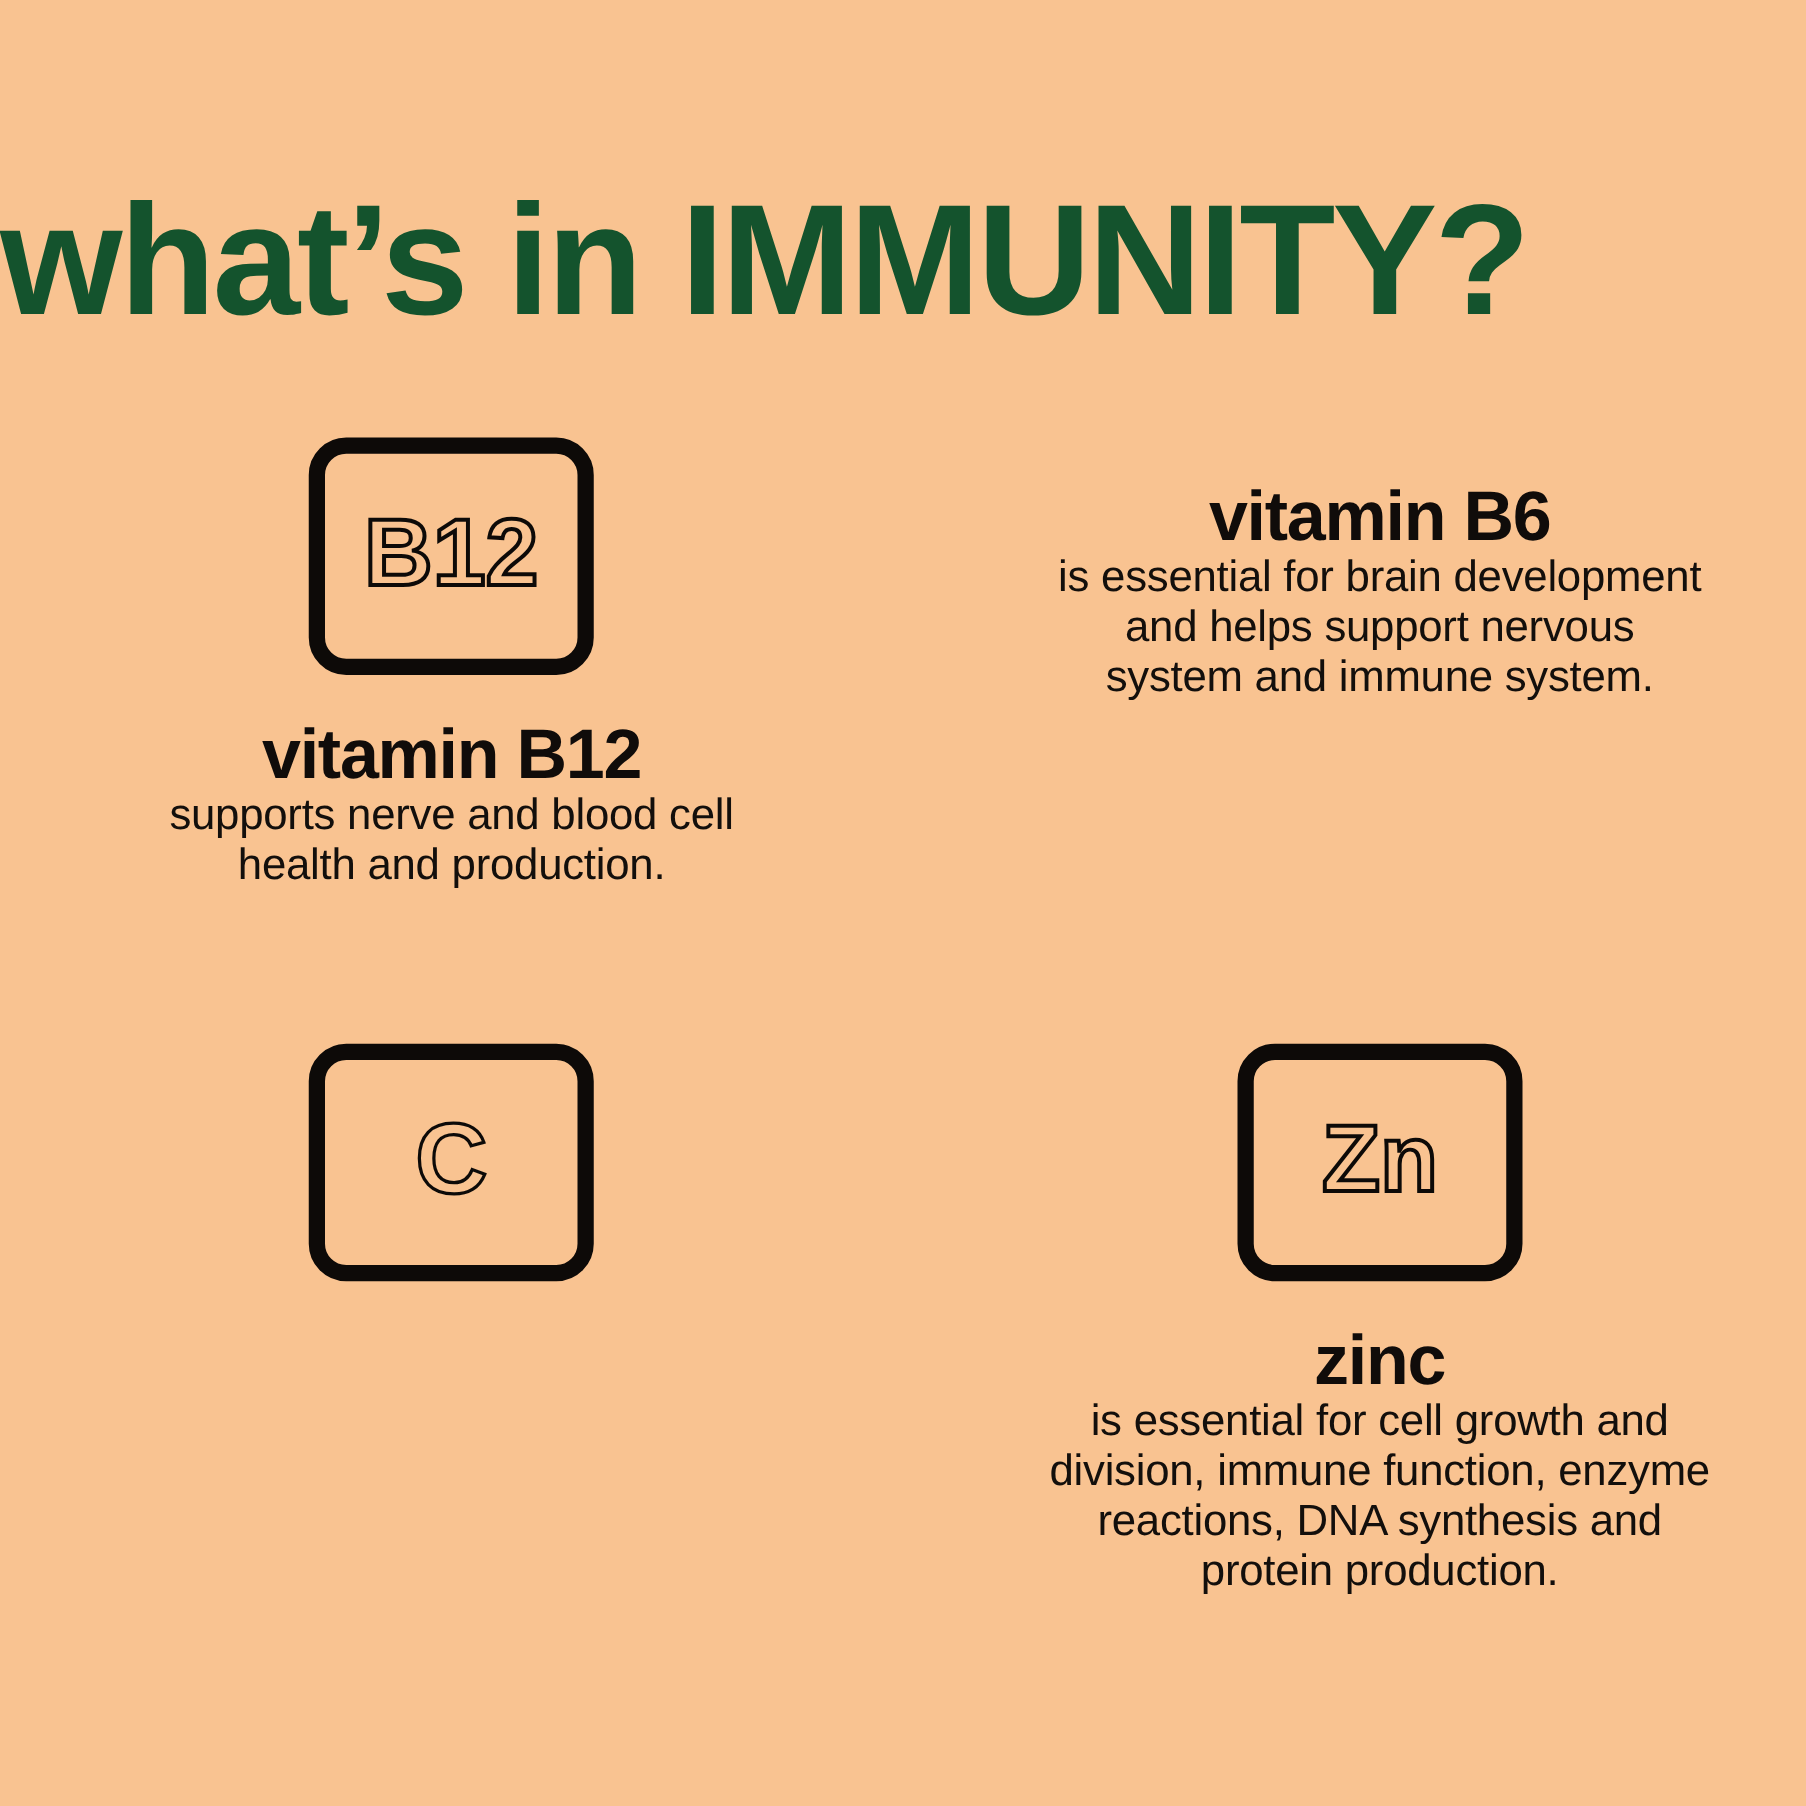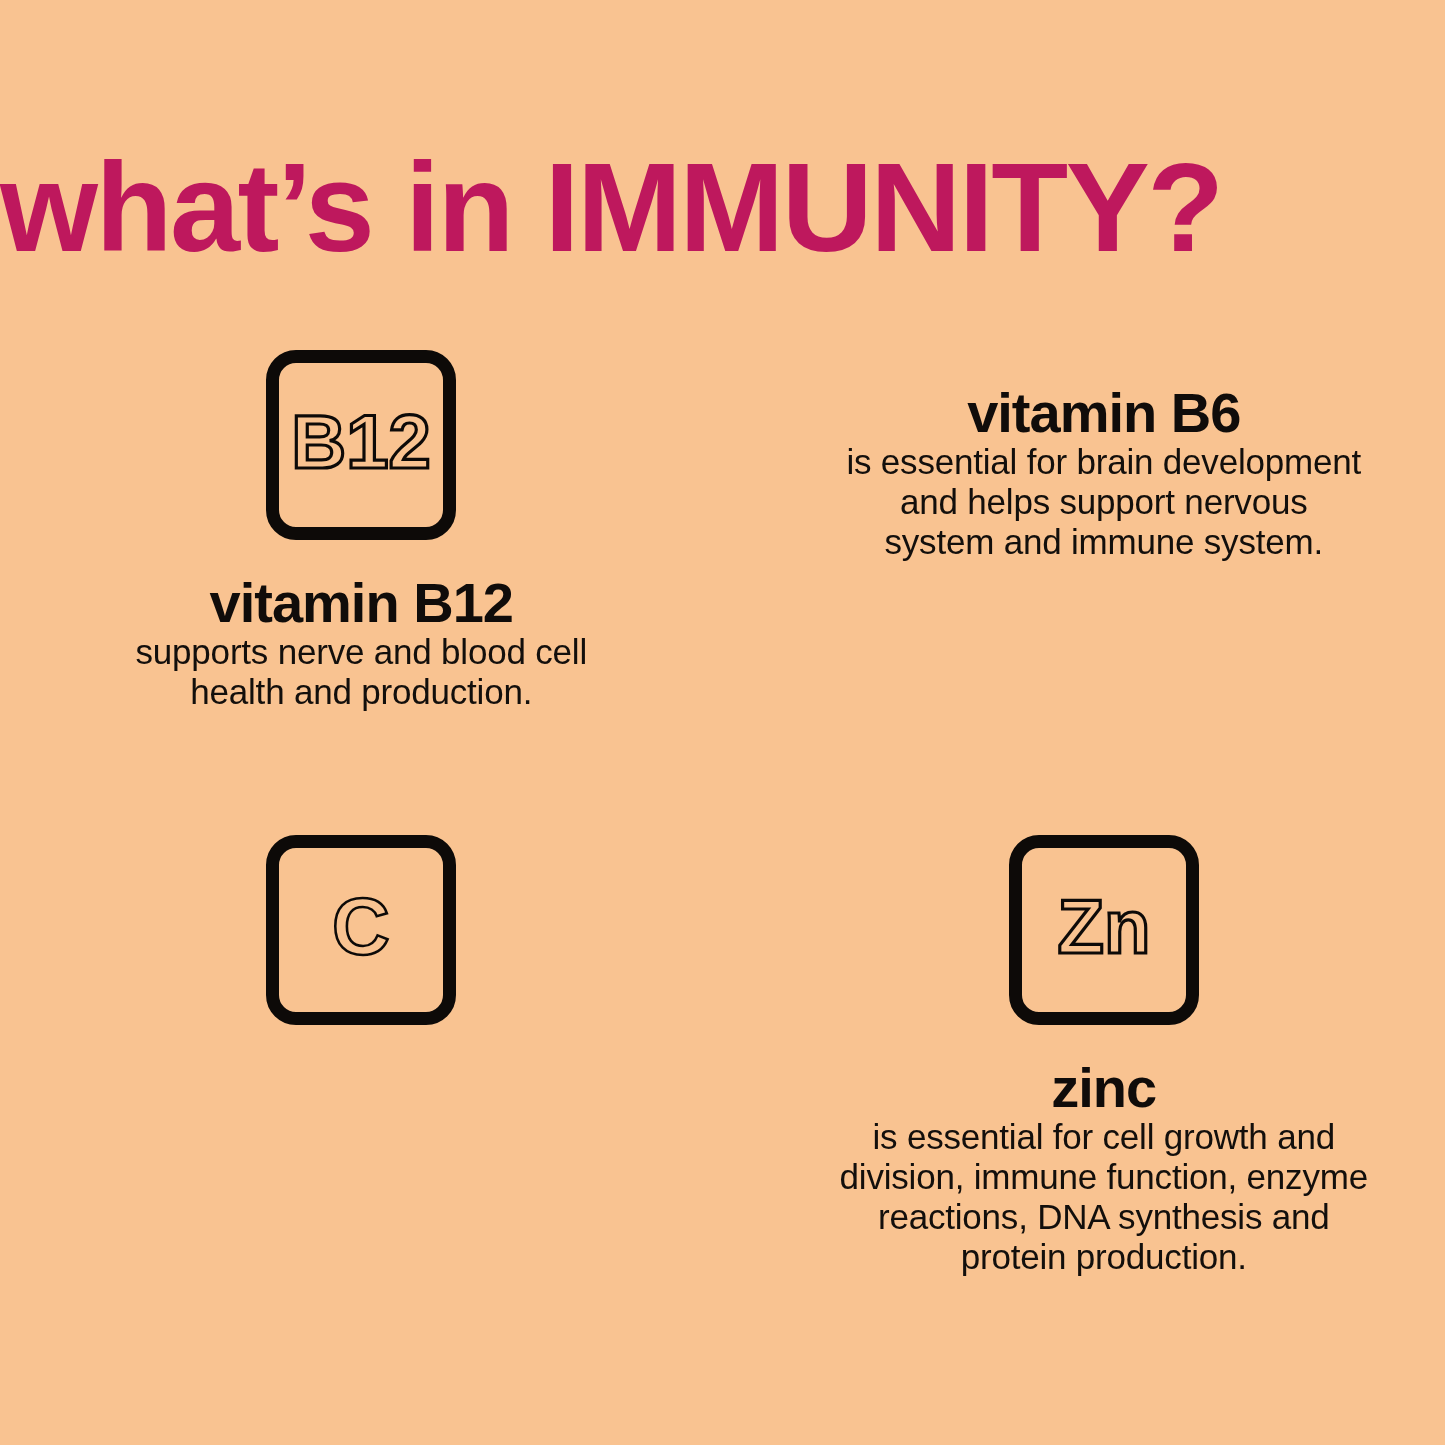--- a/index.html
+++ b/index.html
@@ -23,21 +23,21 @@
     box-sizing: border-box;
   }
 
   
   .title {
     position: absolute;
     top: 140px;
     left: 0;
     width: 1200px;
     text-align: center;
-    color: #be185d;
+    color: #14532d;
     font-family: "Liberation Sans", sans-serif;
     font-weight: bold;
     font-size: 126px;
     line-height: 136px;
     letter-spacing: -2.5px;
     white-space: nowrap;
   }
 
   
   .grid {
@@ -58,21 +58,21 @@
     align-items: center;
     text-align: center;
   }
 
   
   .col-left  { padding-left: 0px;  }
   .col-right { padding-left: 40px; }
 
   
   .icon-box {
-    width: 190px;
+    width: 228px;
     height: 190px;
     border: 13px solid #0d0a08;
     border-radius: 30px;
     box-sizing: border-box;
     display: flex;
     align-items: center;
     justify-content: center;
     flex: none;
   }
   .icon-box svg { display: block; }

